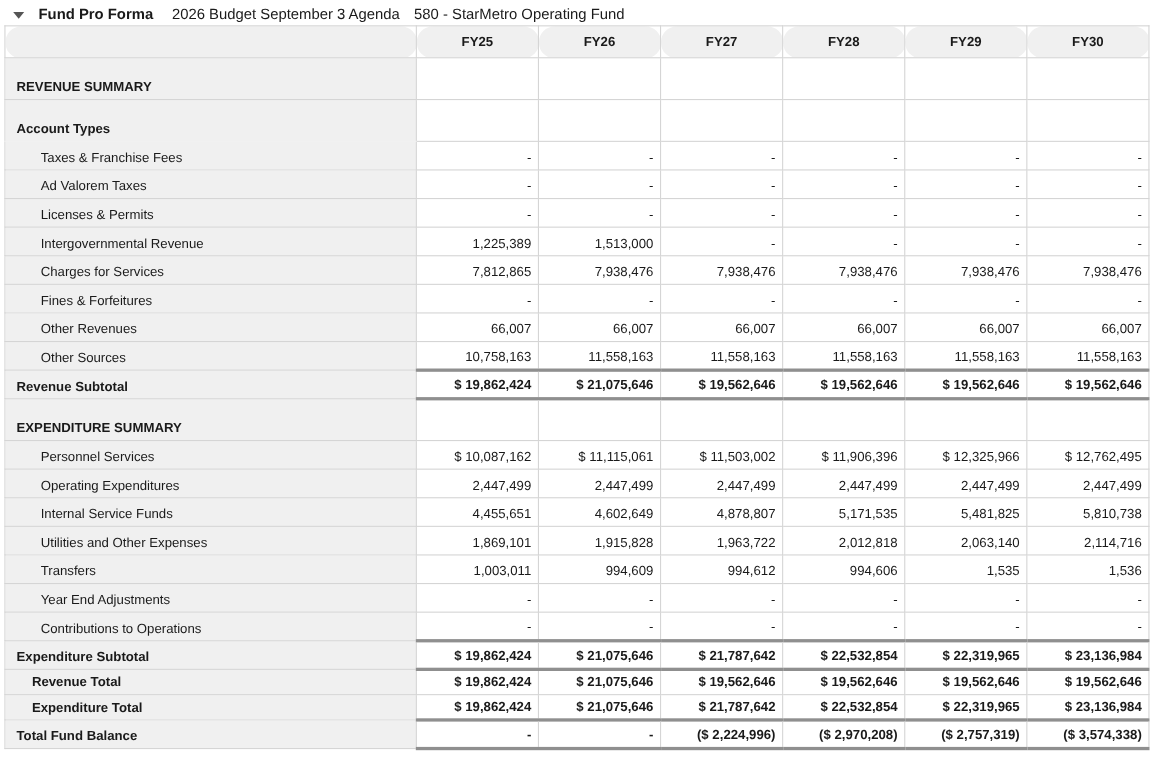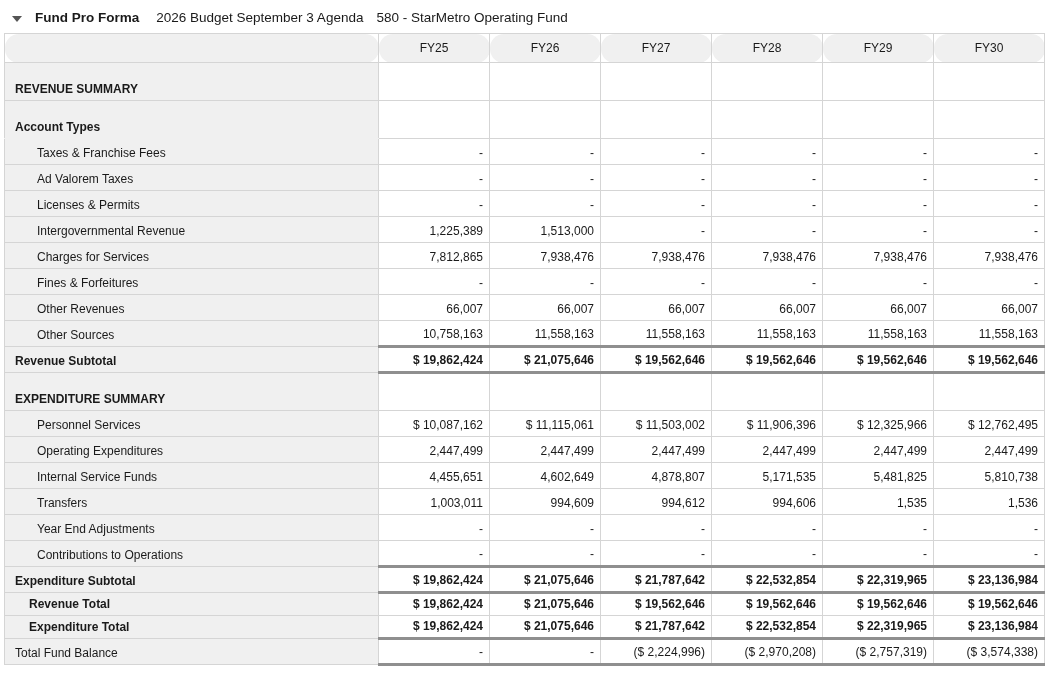--- a/index.html
+++ b/index.html
@@ -15,21 +15,21 @@
     height:698px;
     background:#ffffff;
     font-family:"Liberation Sans", sans-serif;
     color:var(--text);
   }
   .titlebar{
     display:flex;
     align-items:center;
     gap:13px;
     padding:8px 0 6px 12px;
-    height:33px;
+    height:23px;
   }
   .tri{
     width:0;height:0;
     border-left:5px solid transparent;
     border-right:5px solid transparent;
     border-top:6px solid #555;
     margin-top:2px;
     cursor:pointer;
     flex:0 0 auto;
   }
@@ -44,21 +44,21 @@
   col.c-val{width:111px;}
   th,td{
     border:1px solid var(--grid-border);
     font-size:12px;
     white-space:nowrap;
     overflow:hidden;
   }
   thead th{
     background:var(--panel-bg);
     text-align:center;
-    font-weight:normal;
+    font-weight:bold;
     height:29px;
     vertical-align:middle;
     padding:0 4px;
     border-radius:14px;
   }
   td{
     vertical-align:bottom;
     padding:0 6px 4px 6px;
   }
   td.lbl{
@@ -77,21 +77,21 @@
   tr.row-subtotal{height:26px;}
   tr.row-subtotal td{font-weight:bold;}
   tr.row-subtotal td.val{
     border-top:3px solid var(--heavy-border);
     border-bottom:3px solid var(--heavy-border);
   }
   tr.row-total-item{height:23px;}
   tr.row-total-item td{font-weight:bold;}
   tr.row-total-item td.lbl{padding-left:24px;}
   tr.row-grand-total{height:26px;}
-  tr.row-grand-total td{font-weight:normal;margin-left:48px;}
+  tr.row-grand-total td{font-weight:bold;margin-left:48px;}
   tr.heavy-bottom td.val{border-bottom:3px solid var(--heavy-border);}
   td.lbl.no-top{border-top-color:var(--panel-bg);}
   td.lbl.no-bottom{border-bottom-color:var(--panel-bg);}
 </style>
 </head>
 <body>
 
 <div class="titlebar">
   <span class="tri"></span>
   <span class="title">Fund Pro Forma</span>
@@ -250,20 +250,29 @@
       <tr class="row-item">
         <td class="lbl">Internal Service Funds</td>
         <td class="val">4,455,651</td>
         <td class="val">4,602,649</td>
         <td class="val">4,878,807</td>
         <td class="val">5,171,535</td>
         <td class="val">5,481,825</td>
         <td class="val">5,810,738</td>
       </tr>
       <tr class="row-item">
+        <td class="lbl">Utilities and Other Expenses</td>
+        <td class="val">1,869,101</td>
+        <td class="val">1,915,828</td>
+        <td class="val">1,963,722</td>
+        <td class="val">2,012,818</td>
+        <td class="val">2,063,140</td>
+        <td class="val">2,114,716</td>
+      </tr>
+      <tr class="row-item">
         <td class="lbl">Transfers</td>
         <td class="val">1,003,011</td>
         <td class="val">994,609</td>
         <td class="val">994,612</td>
         <td class="val">994,606</td>
         <td class="val">1,535</td>
         <td class="val">1,536</td>
       </tr>
       <tr class="row-item">
         <td class="lbl">Year End Adjustments</td>

